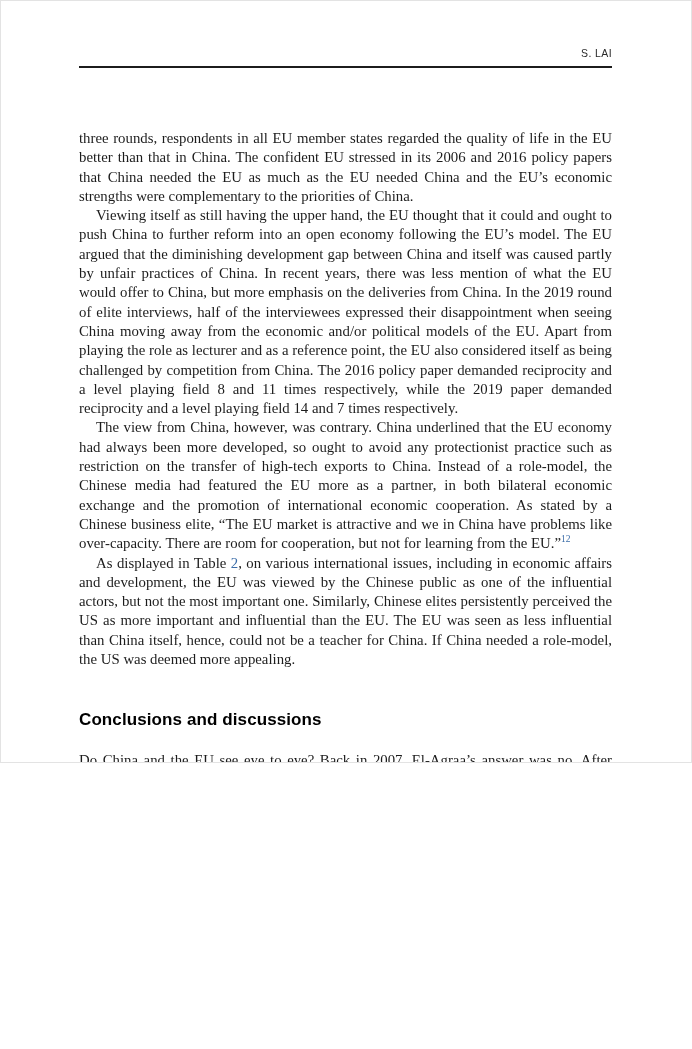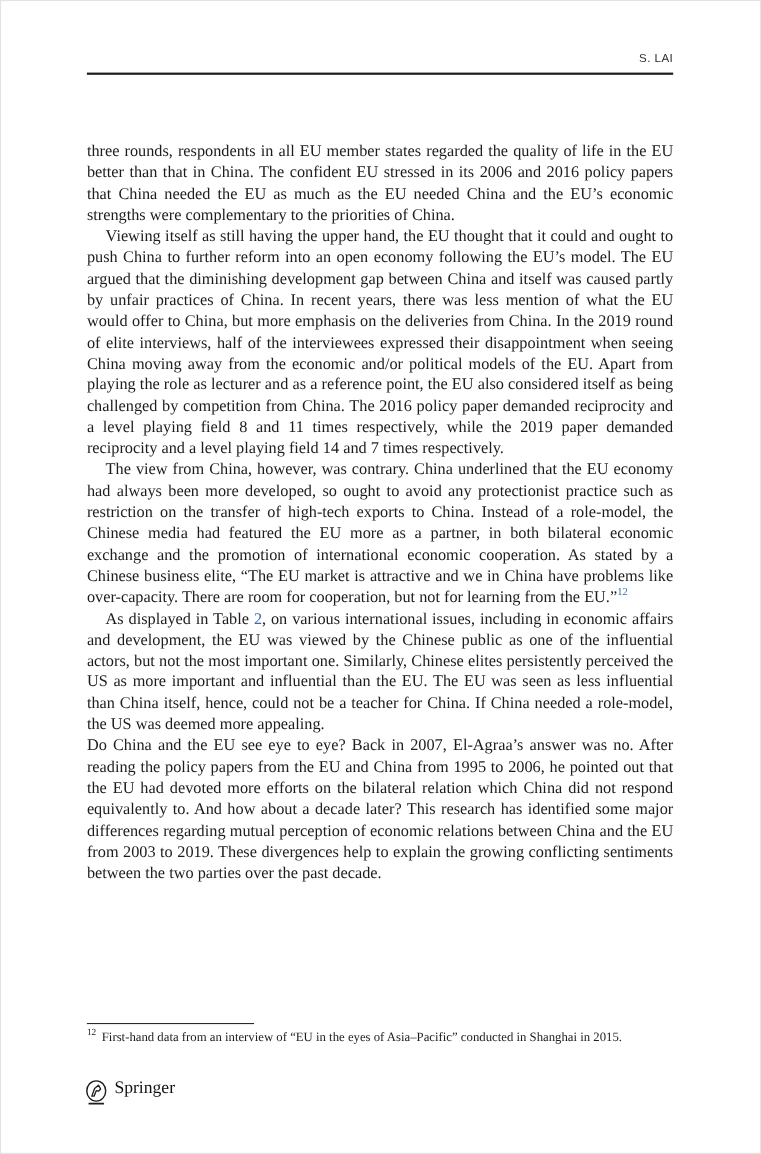--- a/index.html
+++ b/index.html
@@ -1,20 +1,20 @@
 <!DOCTYPE html>
 <html><head>
 <meta charset="utf-8">
 <style>
   * { margin: 0; padding: 0; box-sizing: border-box; }
   html, body { background: #ffffff; }
   .page {
     position: relative;
     width: 692px;
-    height: 1049px;
+    height: 763px;
     background: #ffffff;
     border: 1px solid #e3e3e3;
     overflow: hidden;
     font-family: "Liberation Serif", "DejaVu Serif", serif;
     color: #1c1c1c;
   }
   .running-head {
     position: absolute;
     top: 46px; left: 78px; right: 79px;
     text-align: right;
@@ -102,20 +102,21 @@
   <main class="body-text">
 
     <p class="para">three rounds, respondents in all EU member states regarded the quality of life in the EU better than that in China. The confident EU stressed in its 2006 and 2016 policy papers that China needed the EU as much as the EU needed China and the EU’s economic strengths were complementary to the priorities of China.</p>
 
     <p class="para indent">Viewing itself as still having the upper hand, the EU thought that it could and ought to push China to further reform into an open economy following the EU’s model. The EU argued that the diminishing development gap between China and itself was caused partly by unfair practices of China. In recent years, there was less mention of what the EU would offer to China, but more emphasis on the deliveries from China. In the 2019 round of elite interviews, half of the interviewees expressed their disappointment when seeing China moving away from the economic and/or political models of the EU. Apart from playing the role as lecturer and as a reference point, the EU also considered itself as being challenged by competition from China. The 2016 policy paper demanded reciprocity and a level playing field 8 and 11 times respectively, while the 2019 paper demanded reciprocity and a level playing field 14 and 7 times respectively.</p>
 
     <p class="para indent"><span>The view from China, however, was contrary. China underlined that the EU economy had always been more developed, so ought to avoid any protectionist practice such as restriction on the transfer of high-tech exports to China. Instead of a role-model, the Chinese media had featured the EU more as a partner, in both bilateral economic exchange and the promotion of international economic cooperation. As stated by a Chinese business elite, “The EU market is attractive and we in China have problems like over-capacity. There are room for cooperation, but not for learning from the EU.”</span><sup class="fn-ref">12</sup></p>
 
     <p class="para indent"><span>As displayed in Table </span><a class="xref">2</a><span>, on various international issues, including in economic affairs and development, the EU was viewed by the Chinese public as one of the influential actors, but not the most important one. Similarly, Chinese elites persistently perceived the US as more important and influential than the EU. The EU was seen as less influential than China itself, hence, could not be a teacher for China. If China needed a role-model, the US was deemed more appealing.</span></p>
 
+    <h2 class="section-heading">Conclusions and discussions</h2>
 
     <p class="para">Do China and the EU see eye to eye? Back in 2007, El-Agraa’s answer was no. After reading the policy papers from the EU and China from 1995 to 2006, he pointed out that the EU had devoted more efforts on the bilateral relation which China did not respond equivalently to. And how about a decade later? This research has identified some major differences regarding mutual perception of economic relations between China and the EU from 2003 to 2019. These divergences help to explain the growing conflicting sentiments between the two parties over the past decade.</p>
 
   </main>
 
   <div class="footnote-block">
     <div class="footnote-rule"></div>
     <p class="footnote"><sup>12</sup><span>First-hand data from an interview of “EU in the eyes of Asia–Pacific” conducted in Shanghai in 2015.</span></p>
   </div>
 

